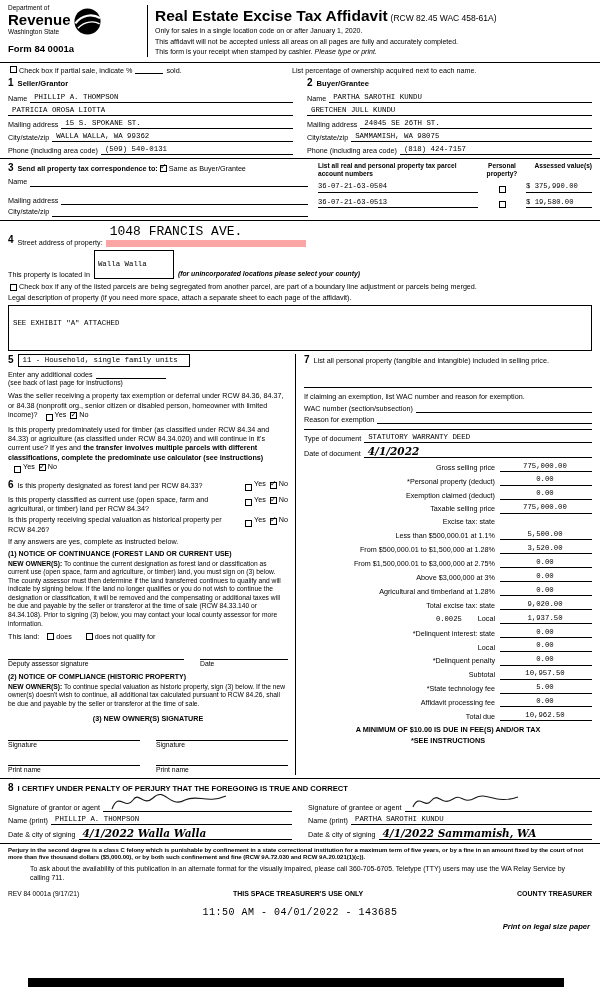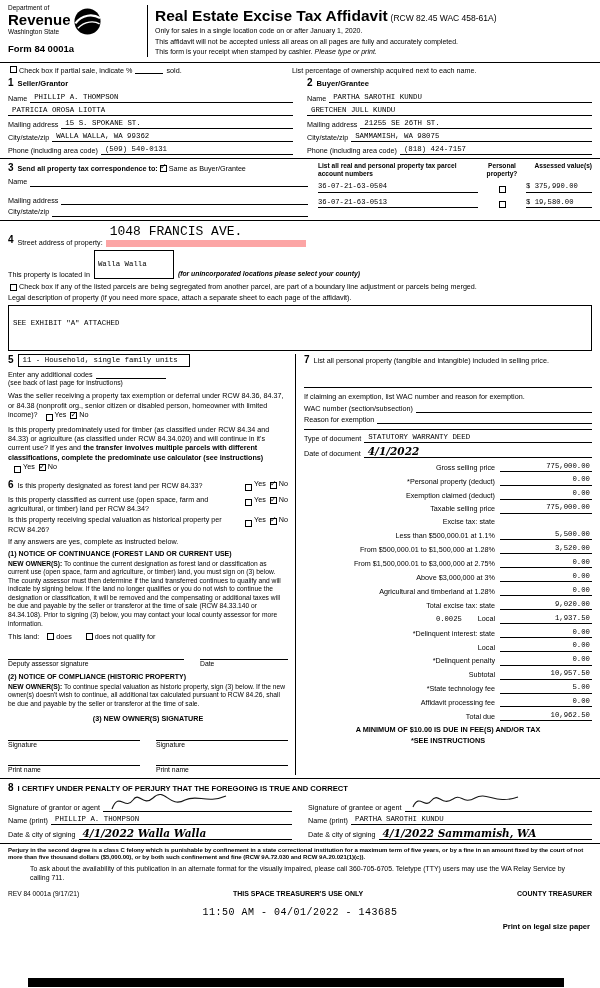--- a/index.html
+++ b/index.html
@@ -84,39 +84,39 @@
 .slabels{display:flex;font-size:6.8px}
 .slabels .sl1{border:none;height:auto}
 .slabels .sl2{border:none;height:auto}
 .sigtitle{text-align:center;font-weight:700;margin-top:6px;font-size:7.2px}
 
 .blankline{height:20px;border-bottom:1px solid #000;margin-top:2px}
 .colrule{height:1px;background:#000;margin:5px 0 2px}
 .taxrow{display:flex;align-items:flex-end;margin-top:3.6px}
 .taxlbl{flex:1;text-align:right;padding-right:5px;white-space:nowrap;overflow:hidden}
 .taxpre{padding-right:16px;font-family:"Liberation Mono","DejaVu Sans Mono",monospace}
-.taxval{flex:0 0 92px;border-bottom:1px solid #000;text-align:right;font-family:"Liberation Mono","DejaVu Sans Mono",monospace;padding-right:2px;min-height:9px;font-size:7.3px}
+.taxval{flex:0 0 92px;border-bottom:1px solid #000;text-align:center;font-family:"Liberation Mono","DejaVu Sans Mono",monospace;padding-right:2px;min-height:9px;font-size:7.3px}
 .taxsp{flex:0 0 92px}
 .minnote{font-weight:700;text-align:center;margin-top:4px;font-size:7.3px}
 
 .s8head{display:flex;align-items:baseline;margin-top:2px}
 .s8title{font-weight:700;font-size:7.6px}
 .s8cols{display:flex;gap:16px;margin-top:2px}
 .s8col{flex:1;min-width:0}
 .sigline{flex:1;border-bottom:1px solid #000;position:relative;height:13px}
 .scribble{position:absolute;left:6px;bottom:-2px;overflow:visible}
 
 .perjury{font-size:6px;font-weight:700;line-height:1.3;margin-top:2px}
 .access{font-size:6.9px;margin-top:3px;padding:0 22px}
 .footrow{display:flex;justify-content:space-between;align-items:flex-end;margin-top:7px}
 .rev{font-size:6.6px}
 .tspace{font-weight:700;font-size:7px}
 .ctreas{font-weight:700;font-size:7px}
 .stamp{text-align:center;font-family:"Liberation Mono","DejaVu Sans Mono",monospace;font-size:10px;letter-spacing:.5px;margin-top:8px}
-.printnote{text-align:right;font-weight:700;font-size:7.6px;margin-top:2px;padding-right:2px}
+.printnote{text-align:right;font-style:italic;font-weight:700;font-size:7.6px;margin-top:2px;padding-right:2px}
 .bottombar{position:absolute;left:28px;right:36px;bottom:1px;height:9px;background:#000}
 </style>
 </head>
 <body>
 
 <div class="header">
   <div class="hleft">
     <div class="deptwrap">
       <div class="depttext">
         <span class="dept-small">Department of</span>
@@ -187,21 +187,21 @@
       </div>
     <div class="frow">
         <span class="lbl">Name</span>
         <span class="fv">PARTHA SAROTHI KUNDU</span>
       </div>
     <div class="frow">
         <span class="fv">GRETCHEN JULL KUNDU</span>
       </div>
     <div class="frow">
         <span class="lbl">Mailing address</span>
-        <span class="fv">21255 SE 26TH ST.</span>
+        <span class="fv">24045 SE 26TH ST.</span>
       </div>
     <div class="frow">
         <span class="lbl">City/state/zip</span>
         <span class="fv">SAMMAMISH, WA 98075</span>
       </div>
     <div class="frow">
         <span class="lbl">Phone (including area code)</span>
         <span class="fv">(818) 424-7157</span>
       </div>
   </div>

